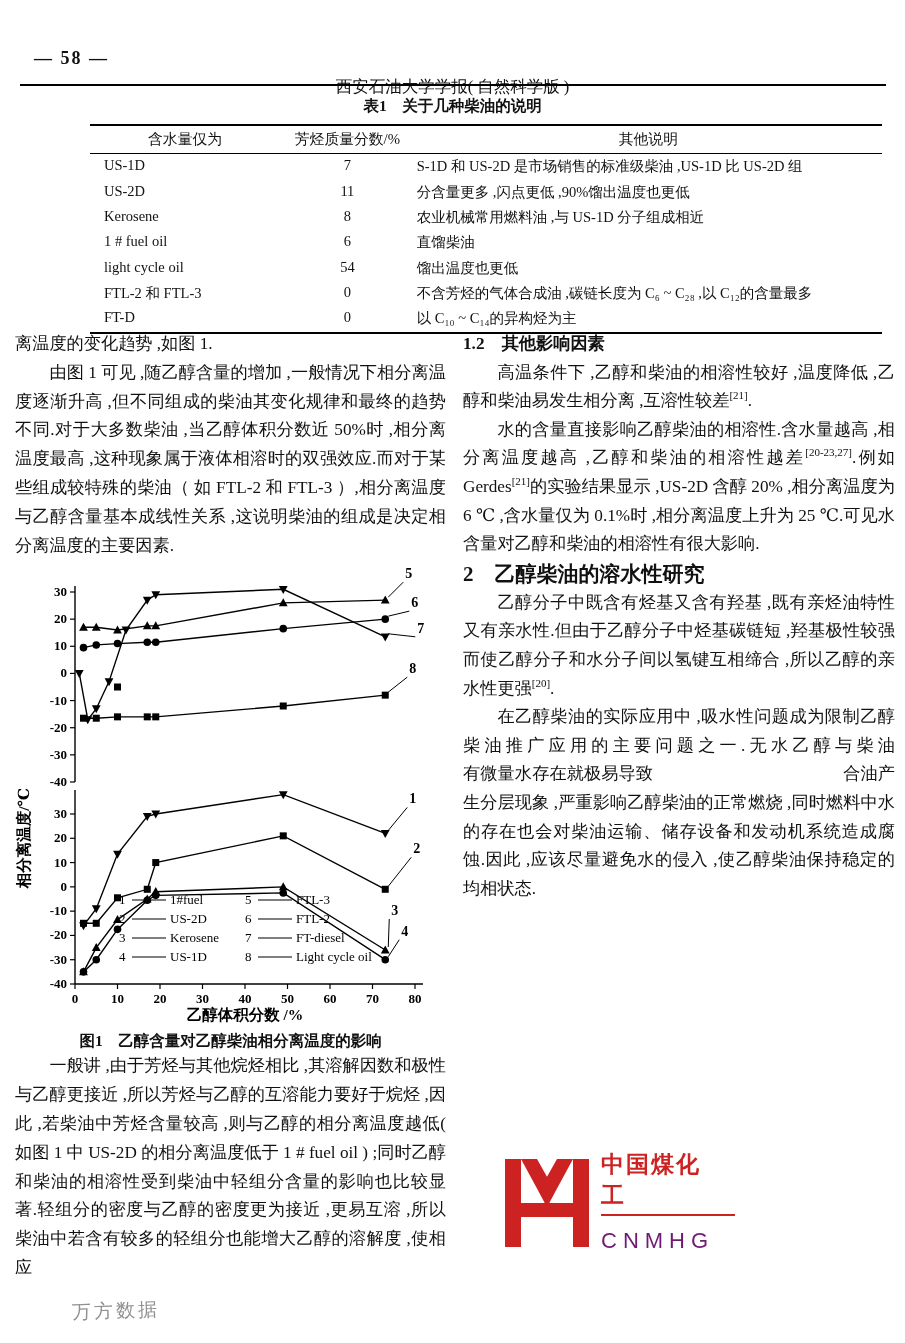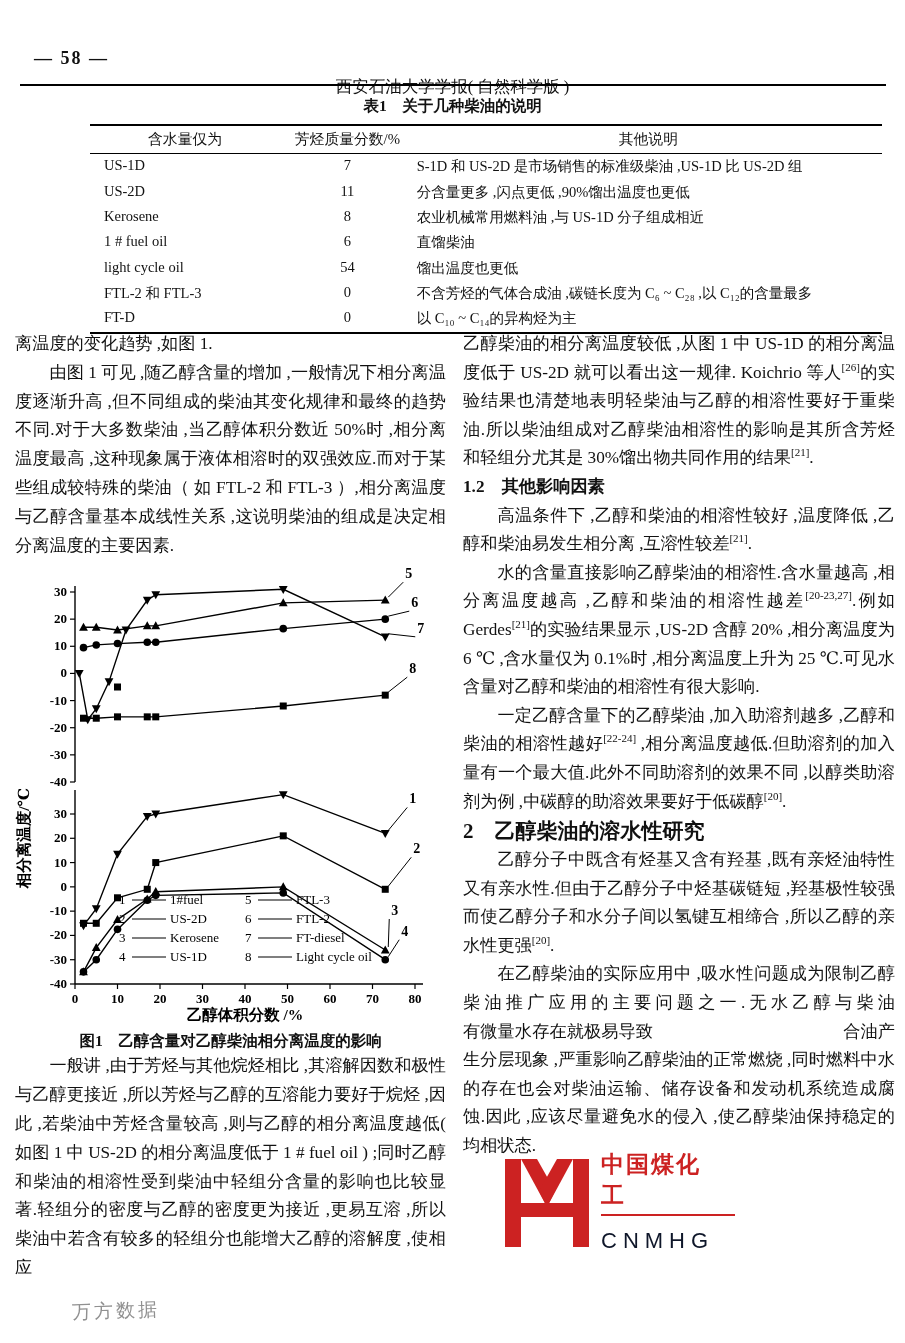--- a/index.html
+++ b/index.html
@@ -275,41 +275,39 @@
           <line x1="243" y1="395" x2="277" y2="395" stroke="#000" stroke-width="1.2"></line>
           <text x="281" y="399" class="lgd">Light cycle oil</text>
         </svg>
       <div class="fig-caption">图1　乙醇含量对乙醇柴油相分离温度的影响</div>
     </div>
 
     <p class="ind">一般讲 ,由于芳烃与其他烷烃相比 ,其溶解因数和极性与乙醇更接近 ,所以芳烃与乙醇的互溶能力要好于烷烃 ,因此 ,若柴油中芳烃含量较高 ,则与乙醇的相分离温度越低( 如图 1 中 US-2D 的相分离温度低于 1 # fuel oil ) ;同时乙醇和柴油的相溶性受到柴油中轻组分含量的影响也比较显著.轻组分的密度与乙醇的密度更为接近 ,更易互溶 ,所以柴油中若含有较多的轻组分也能增大乙醇的溶解度 ,使相应</p>
   </div>
 
   <div class="col col-right">
-    <p>乙醇柴油的相分离温度较低 ,从图 1 中 US-1D 的相分离温度低于 US-2D 就可以看出这一规律. Koichrio 等人<sup>[26]</sup>的实验结果也清楚地表明轻柴油与乙醇的相溶性要好于重柴油.所以柴油组成对乙醇柴油相溶性的影响是其所含芳烃和轻组分尤其是 30%馏出物共同作用的结果<sup>[21]</sup>.</p>
     <p class="h-sub">1.2　其他影响因素</p>
     <p class="ind">高温条件下 ,乙醇和柴油的相溶性较好 ,温度降低 ,乙醇和柴油易发生相分离 ,互溶性较差<sup>[21]</sup>.</p>
     <p class="ind">水的含量直接影响乙醇柴油的相溶性.含水量越高 ,相分离温度越高 ,乙醇和柴油的相溶性越差<sup>[20-23,27]</sup>.例如 Gerdes<sup>[21]</sup>的实验结果显示 ,US-2D 含醇 20% ,相分离温度为 6 ℃ ,含水量仅为 0.1%时 ,相分离温度上升为 25 ℃.可见水含量对乙醇和柴油的相溶性有很大影响.</p>
-    <p class="ind">一定乙醇含量下的乙醇柴油 ,加入助溶剂越多 ,乙醇和柴油的相溶性越好<sup>[22-24]</sup> ,相分离温度越低.但助溶剂的加入量有一个最大值.此外不同助溶剂的效果不同 ,以醇类助溶剂为例 ,中碳醇的助溶效果要好于低碳醇<sup>[20]</sup>.</p>
     <p class="h-section">2　乙醇柴油的溶水性研究</p>
     <p class="ind">乙醇分子中既含有烃基又含有羟基 ,既有亲烃油特性又有亲水性.但由于乙醇分子中烃基碳链短 ,羟基极性较强而使乙醇分子和水分子间以氢键互相缔合 ,所以乙醇的亲水性更强<sup>[20]</sup>.</p>
     <p class="ind">在乙醇柴油的实际应用中 ,吸水性问题成为限制乙醇柴油推广应用的主要问题之一.无水乙醇与柴油　　　　　　　　　　　有微量水存在就极易导致　　　　　　　　　　　合油产生分层现象 ,严重影响乙醇柴油的正常燃烧 ,同时燃料中水的存在也会对柴油运输、储存设备和发动机系统造成腐蚀.因此 ,应该尽量避免水的侵入 ,使乙醇柴油保持稳定的均相状态.</p>
   </div>
 
   <div class="wm-wanfang">万方数据</div>
 
   <div class="wm-logo">
     <svg class="wm-logo-glyph" width="88" height="100" viewBox="0 0 84 100" xmlns="http://www.w3.org/2000/svg">
       <g id="logo-shapes">
           <rect x="0" y="12" width="16" height="88" fill="#cc2222"></rect>
           <rect x="68" y="12" width="16" height="88" fill="#cc2222"></rect>
           <polygon points="16,12 42,60 50,44 32,12" fill="#cc2222"></polygon>
           <polygon points="68,12 42,60 34,44 52,12" fill="#cc2222"></polygon>
           <rect x="16" y="56" width="52" height="14" fill="#cc2222"></rect>
         </g>
     </svg>
     <div class="wm-logo-texts">
       <div class="wm-logo-cn" style="color: rgb(204, 34, 34); border-color: rgb(204, 34, 34);">中国煤化工</div>
-      <div class="wm-logo-en" style="color: #0f172a;">CNMHG</div>
+      <div class="wm-logo-en" style="color: #701a75;">CNMHG</div>
     </div>
   </div>
 
 </div>
 
 </body></html>

